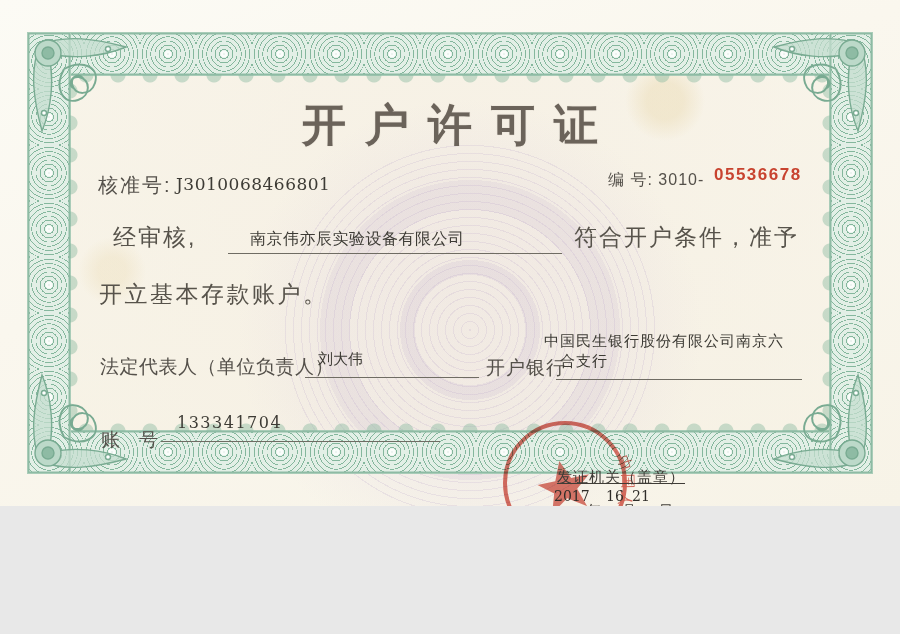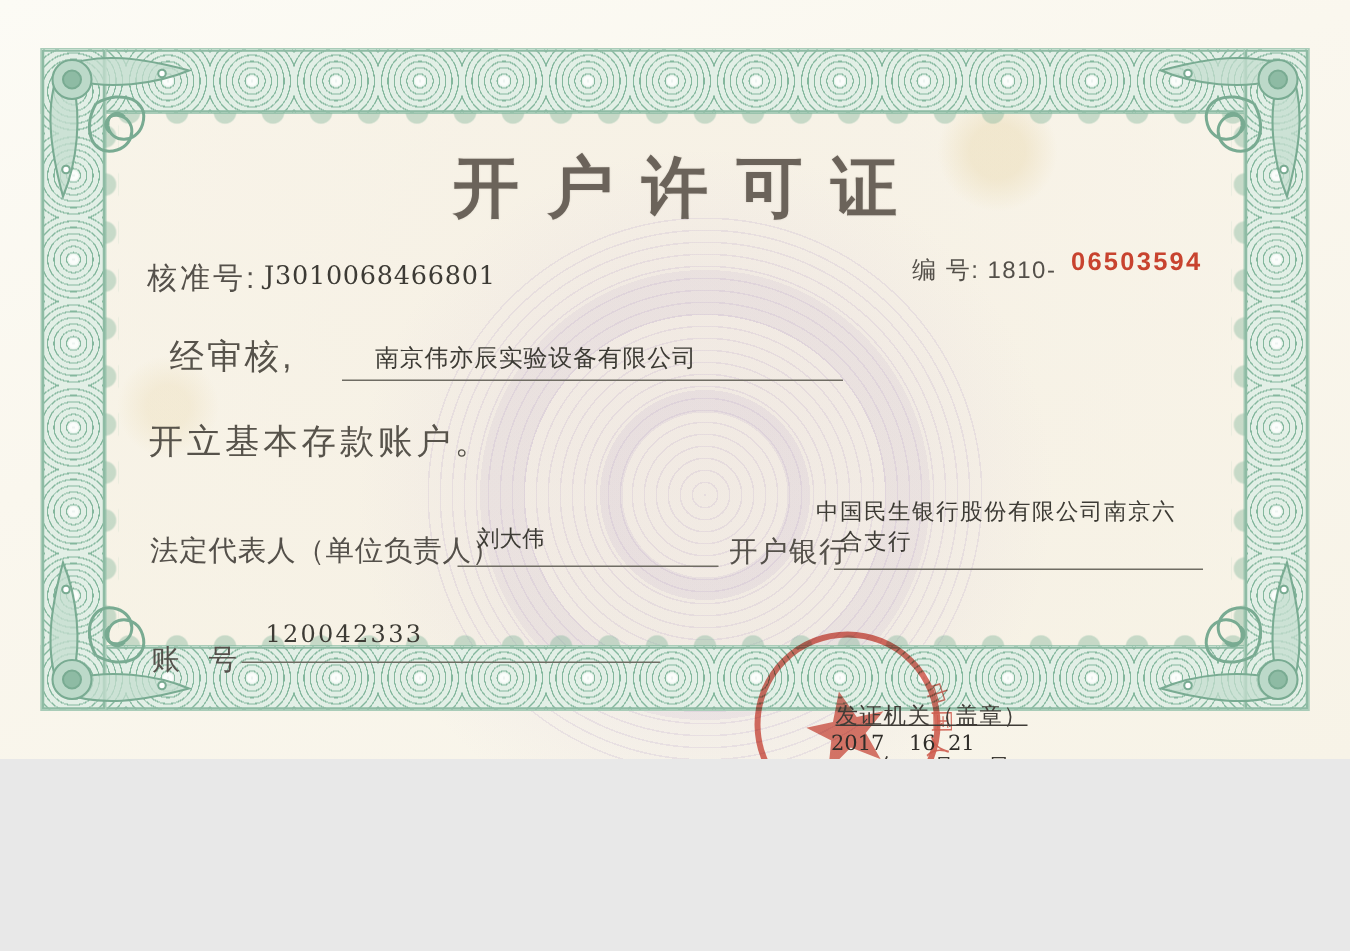--- a/index.html
+++ b/index.html
@@ -180,38 +180,39 @@
         <circle cx="84" cy="20" r="2.5" fill="#fff"></circle>
         <circle cx="20" cy="84" r="2.5" fill="#fff"></circle>
       </g>
     </svg>
   </div>
 
   <div class="abs title">开户许可证</div>
 
   <div class="abs lbl approval-label">核准号:</div>
   <div class="abs val approval-value">J3010068466801</div>
-  <div class="abs lbl serial-label">编 号: 1810-</div>
-  <div class="abs serial-value">06503594</div>
+  <div class="abs lbl serial-label">编 号: 3010-</div>
+  <div class="abs serial-value">05536678</div>
 
   <div class="abs val company">南京伟亦辰实验设备有限公司</div>
   <div class="abs body-prefix">经审核,</div>
   <div class="rule r1"></div>
+  <div class="abs body-suffix">符合开户条件，准予</div>
   <div class="abs lbl legal-label">法定代表人（单位负责人）</div>
 
   <div class="abs body-line2">开立基本存款账户。</div>
   <div class="abs val legal-value">刘大伟</div>
   <div class="rule r2"></div>
   <div class="abs lbl bank-label">开户银行</div>
   <div class="abs val bank-line1">中国民生银行股份有限公司南京六</div>
   <div class="abs val bank-line2">合支行</div>
   <div class="rule r3"></div>
 
   <div class="abs lbl account-label">账　号</div>
-  <div class="abs val account-value">120042333</div>
+  <div class="abs val account-value">133341704</div>
   <div class="rule r4"></div>
 
   <div class="seal">
     <svg viewBox="0 0 174 174">
       <defs>
         <path id="arcPath" d="M 87 145 A 58 58 0 1 1 87.01 145" transform="rotate(-122 87 87)"></path>
       </defs>
       <circle cx="87" cy="87" r="60" fill="none" stroke="#cf4a3d" stroke-width="4" opacity=".9"></circle>
       <g>
         <polygon transform="translate(87,92) scale(1.15) rotate(-12)" points="0,-24 7.05,-7.42 22.83,-7.42 10.21,2.83 15.53,19.42 0,9.17 -15.53,19.42 -10.21,2.83 -22.83,-7.42 -7.05,-7.42" fill="#cf4a3d" opacity=".85"></polygon>

